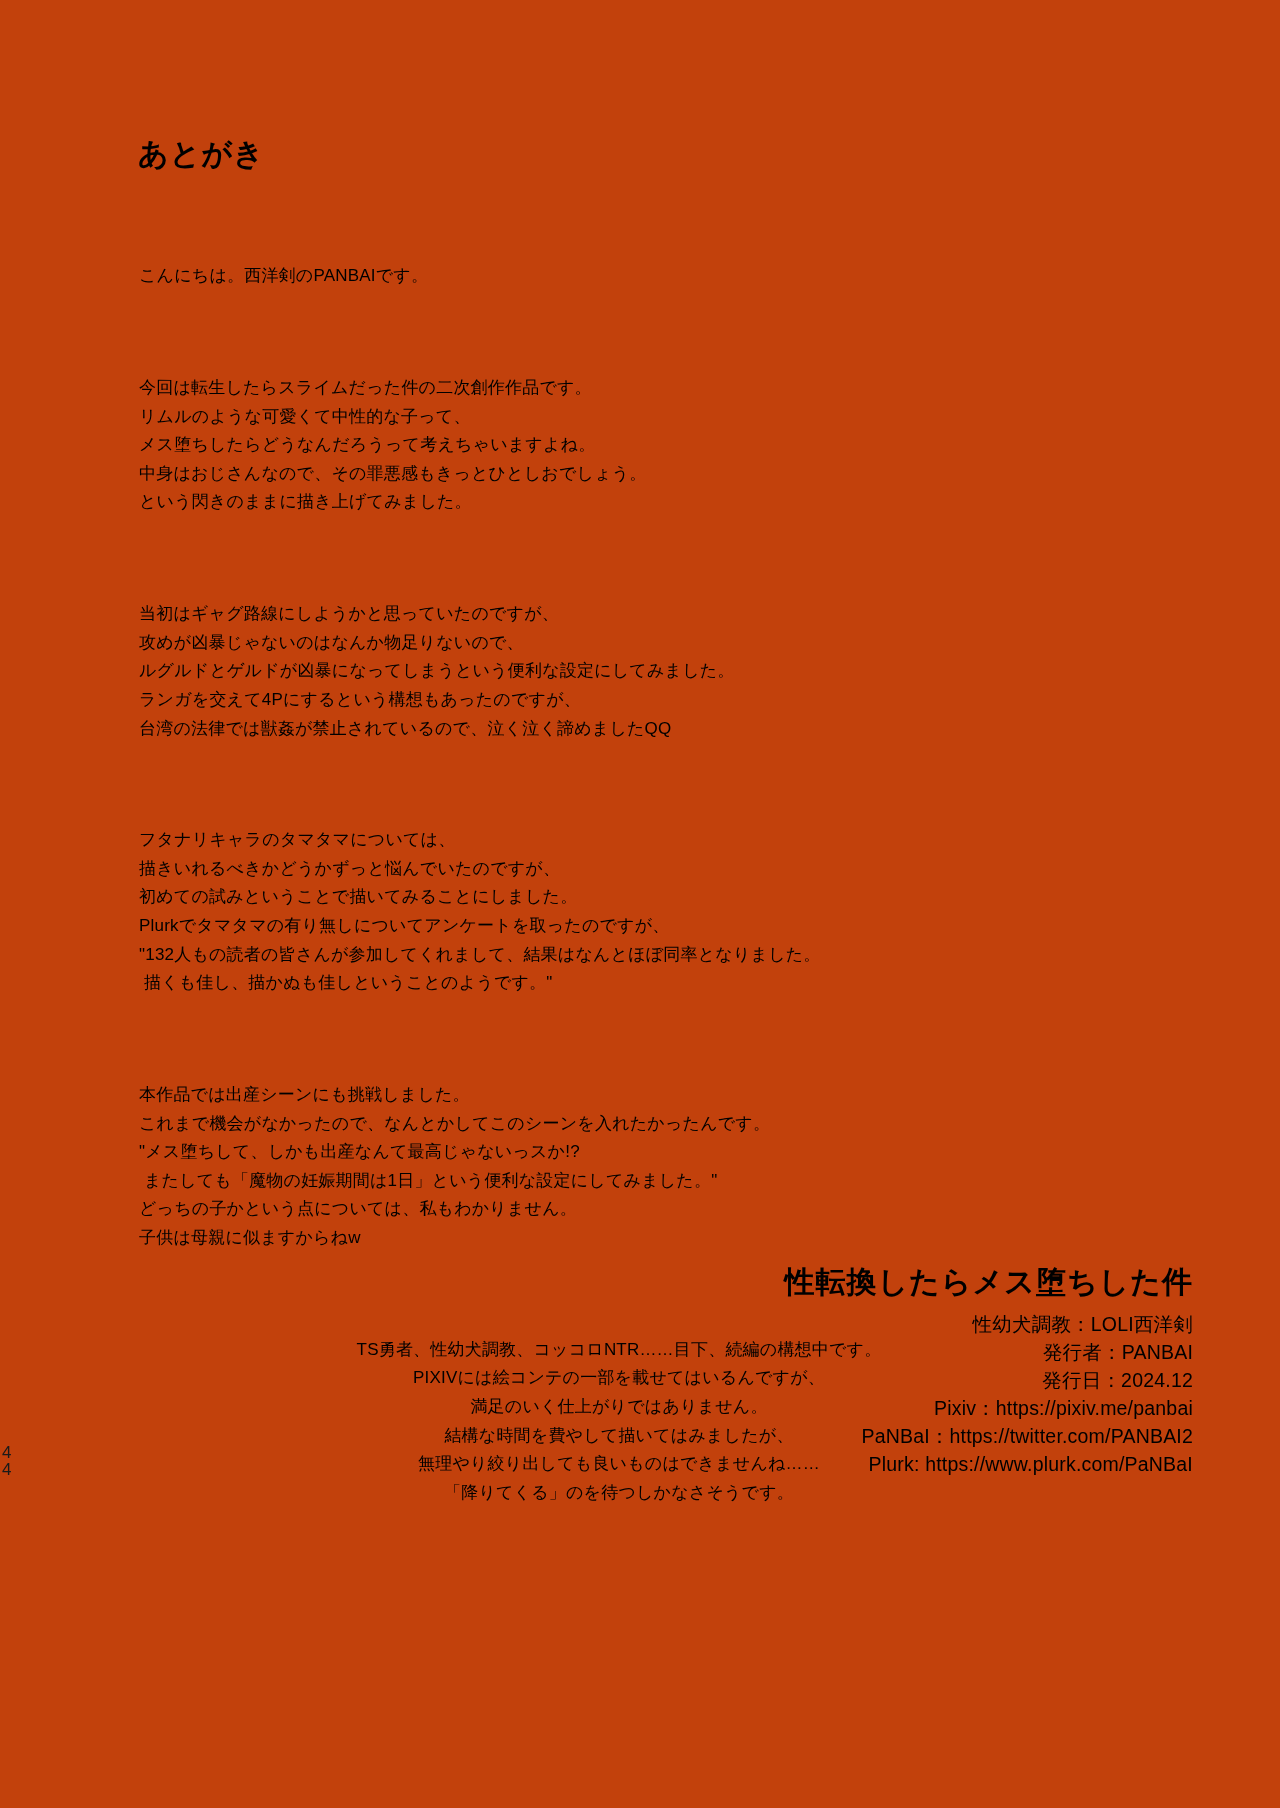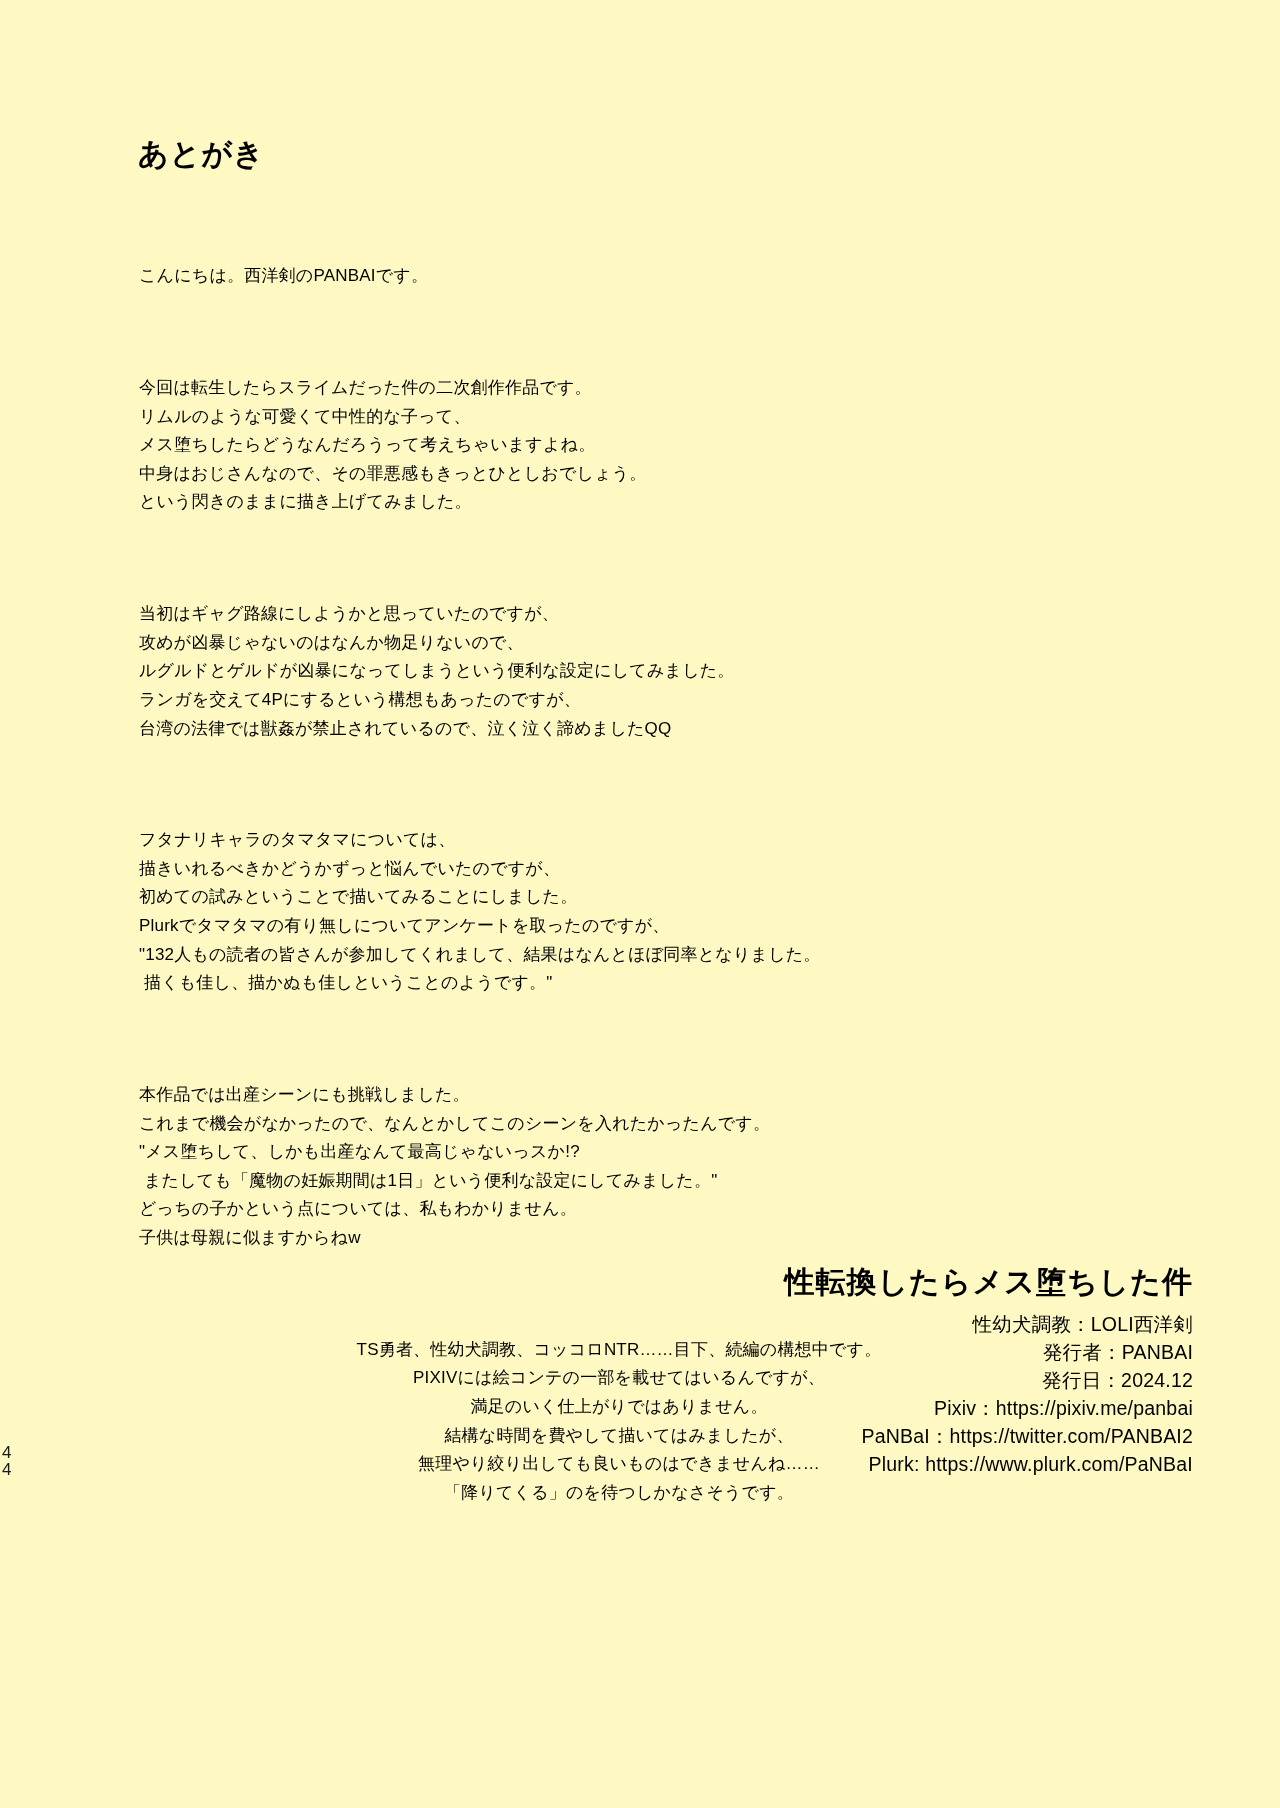--- a/index.html
+++ b/index.html
@@ -11,21 +11,21 @@
     width: 1280px;
     height: 1808px;
     position: relative;
     font-family: "Liberation Sans", sans-serif;
     color: #000000;
     overflow: hidden;
   }
   .page {
     position: absolute;
     inset: 0;
-    background: #fef9c3;
+    background: #c2410c;
   }
 
   
   .afterword-title {
     position: absolute;
     left: 138px;
     top: 136px;
     font-size: 30px;
     font-weight: bold;
     letter-spacing: 1px;

